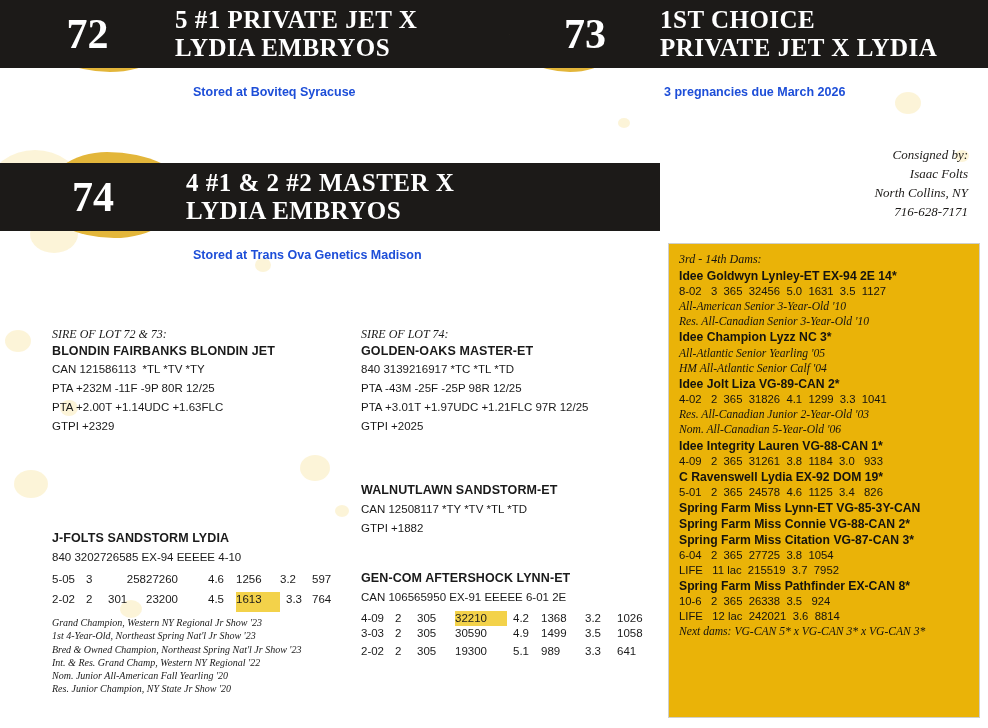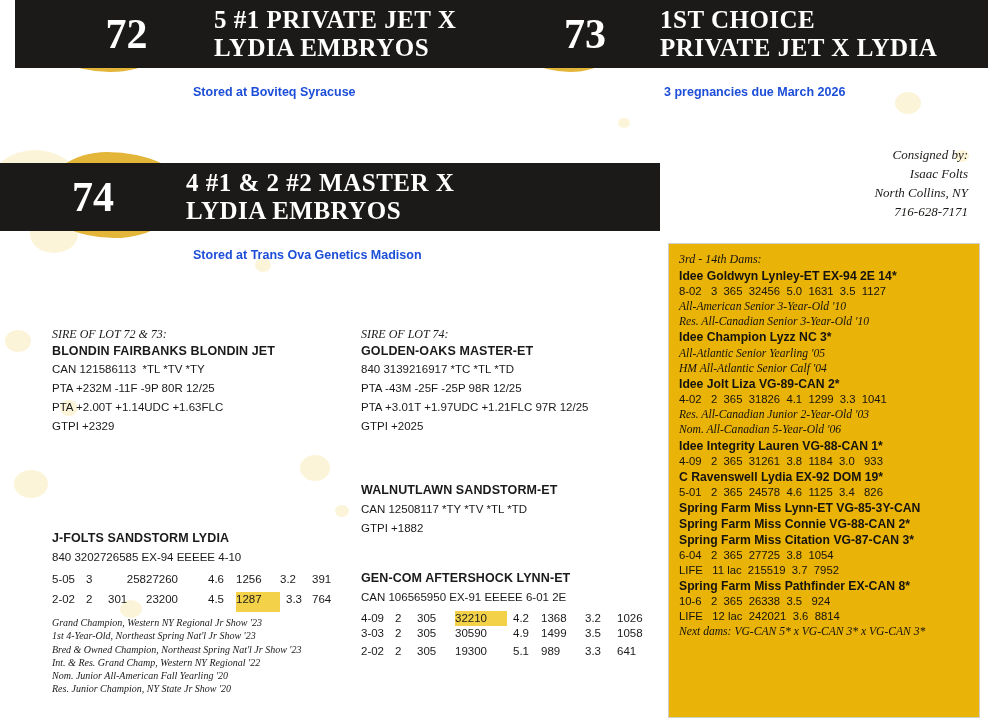--- a/index.html
+++ b/index.html
@@ -121,21 +121,21 @@
   <div class="splat pale" style="left:120px;  top:600px; width:22px;  height:18px;"></div>
   <div class="splat pale" style="left:255px;  top:258px; width:16px;  height:14px;"></div>
   <div class="splat pale" style="left:300px;  top:455px; width:30px;  height:26px;"></div>
   <div class="splat pale" style="left:335px;  top:505px; width:14px;  height:12px;"></div>
   <div class="splat pale" style="left:895px;  top:92px;  width:26px;  height:22px;"></div>
   <div class="splat pale" style="left:955px;  top:150px; width:14px;  height:12px;"></div>
   <div class="splat pale" style="left:618px;  top:118px; width:12px;  height:10px;"></div>
 </div>
 
 <div class="lot-brush" style="left:40px; top:-12px; width:140px; height:84px;"></div>
-<div class="lot-banner" style="left:15px; top:0px; width:510px; height:68px;padding-left:24px;">
+<div class="lot-banner" style="left:0px; top:0px; width:510px; height:68px;">
   <div style="width:175px; position:relative; text-align:center; z-index:2;">
     <span class="lot-number">72</span>
   </div>
   <div class="lot-title" style="z-index:2;">
     <div>5 #1 Private Jet x</div>
     <div>Lydia Embryos</div>
   </div>
 </div>
 <div class="lot-sub" style="left:193px; top:85px;">Stored at Boviteq Syracuse</div>
 
@@ -239,29 +239,29 @@
   <table class="nums" style="margin-top:7px;">
     <tbody>
       <tr style="height:20px;">
         <td style="width:34px;margin-top:20px;">5-05</td>
         <td style="width:22px;">3</td>
         <td style="width:38px;text-align:right;">258</td>
         <td style="width:56px;">27260</td>
         <td style="width:34px; padding-left:6px;">4.6</td>
         <td style="width:44px;">1256</td>
         <td style="width:32px;">3.2</td>
-        <td style="width:40px;">391</td>
+        <td style="width:40px;">597</td>
       </tr>
       <tr style="height:20px;">
         <td>2-02</td>
         <td>2</td>
         <td>301</td>
         <td>23200</td>
         <td style="padding-left:6px;">4.5</td>
-        <td class="hl">1287</td>
+        <td class="hl">1613</td>
         <td style="padding-left:6px;">3.3</td>
         <td>764</td>
       </tr>
     </tbody>
   </table>
   <div style="margin-top:4px;">
     <div class="ital">Grand Champion, Western NY Regional Jr Show '23</div>
     <div class="ital">1st 4-Year-Old, Northeast Spring Nat'l Jr Show '23</div>
     <div class="ital">Bred &amp; Owned Champion, Northeast Spring Nat'l Jr Show '23</div>
     <div class="ital">Int. &amp; Res. Grand Champ, Western NY Regional  '22</div>

